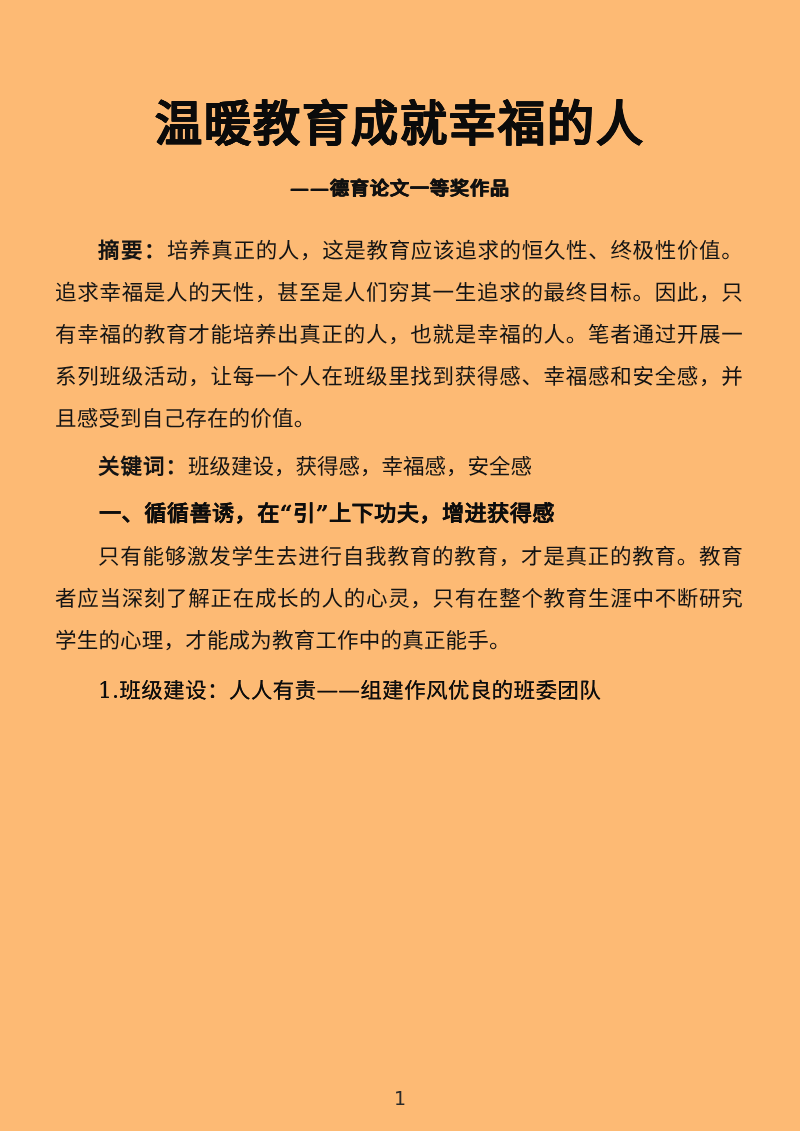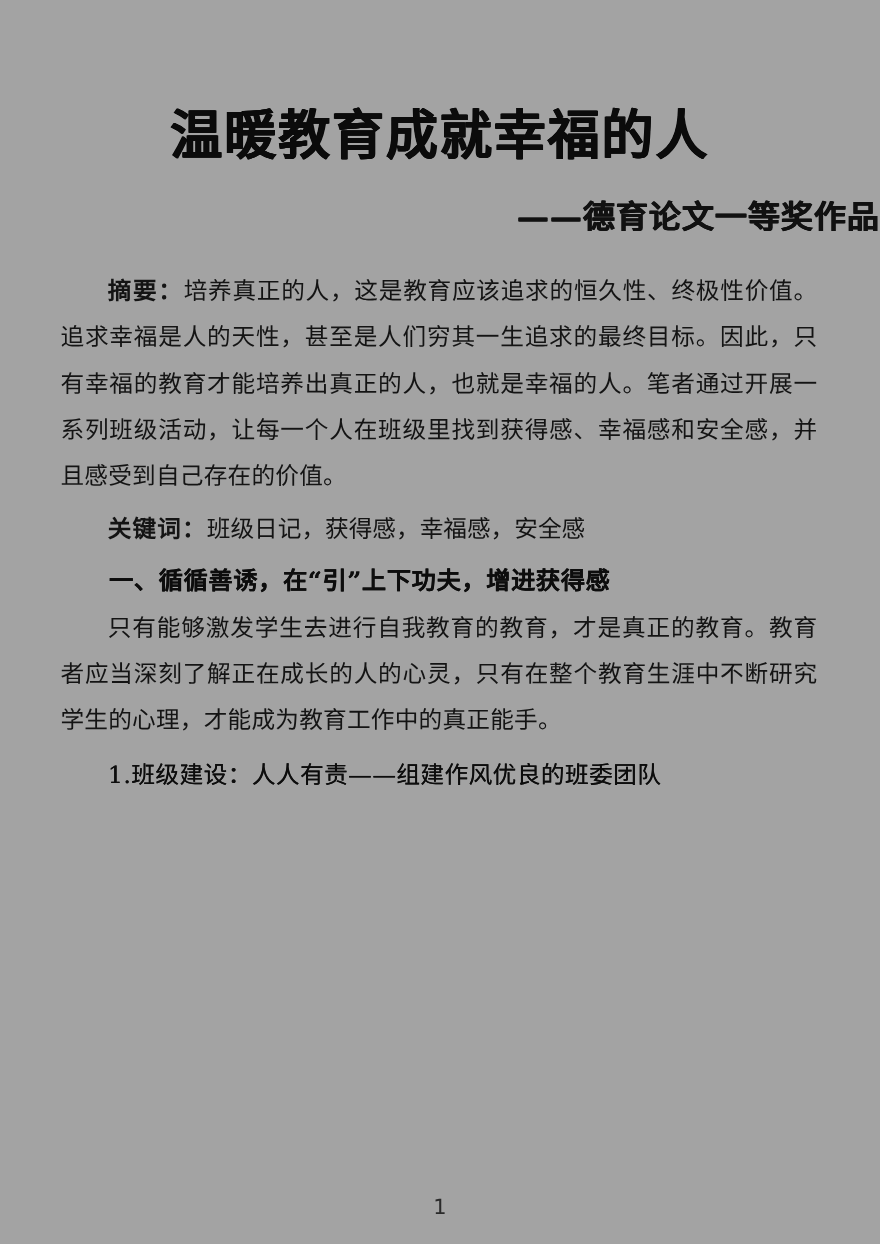--- a/index.html
+++ b/index.html
@@ -16,21 +16,21 @@
     color: #131313;
     position: relative;
   }
 
   .page {
     position: relative;
     width: 800px;
     height: 1131px;
     box-sizing: border-box;
     padding: 0;
-    background: #a3a3a3;
+    background: #fdba74;
   }
 
   
   .title-block {
     padding-top: 96px;
     text-align: center;
   }
 
   .doc-title {
     font-family: "DejaVu Serif", "Liberation Serif", serif;
@@ -39,27 +39,26 @@
     letter-spacing: 2px;
     line-height: 1.18;
     margin: 0;
     color: #0b0b0b;
     text-shadow: 0.6px 0 0 #0b0b0b, -0.6px 0 0 #0b0b0b, 0 0.4px 0 #0b0b0b;
     transform: scaleY(1.04);
   }
 
   .doc-subtitle {
     font-family: "DejaVu Serif", "Liberation Serif", serif;
-    font-size: 29px;
+    font-size: 19px;
     font-weight: 700;
     letter-spacing: 1px;
     margin: 22px 0 0 0;
     color: #111111;
     text-shadow: 0.4px 0 0 #111111, -0.4px 0 0 #111111;
-    text-align: right;
   }
 
   
   .content {
     margin: 0;
     padding: 30px 45px 0 55px;
     box-sizing: border-box;
     width: 788px;
   }
 
@@ -128,21 +127,21 @@
 
   <div class="title-block">
     <h1 class="doc-title">温暖教育成就幸福的人</h1>
     <div class="doc-subtitle">——德育论文一等奖作品</div>
   </div>
 
   <div class="content">
 
     <p class="para"><span class="lead-label">摘要：</span><span>培养真正的人，这是教育应该追求的恒久性、终极性价值。追求幸福是人的天性，甚至是人们穷其一生追求的最终目标。因此，只有幸福的教育才能培养出真正的人，也就是幸福的人。笔者通过开展一系列班级活动，让每一个人在班级里找到获得感、幸福感和安全感，并且感受到自己存在的价值。</span></p>
 
-    <p class="keywords"><span class="lead-label">关键词：</span><span>班级日记，获得感，幸福感，安全感</span></p>
+    <p class="keywords"><span class="lead-label">关键词：</span><span>班级建设，获得感，幸福感，安全感</span></p>
 
     <h2 class="heading-1">一、循循善诱，在“引”上下功夫，增进获得感</h2>
 
     <p class="para">只有能够激发学生去进行自我教育的教育，才是真正的教育。教育者应当深刻了解正在成长的人的心灵，只有在整个教育生涯中不断研究学生的心理，才能成为教育工作中的真正能手。</p>
 
     <h3 class="heading-2">1.班级建设：人人有责——组建作风优良的班委团队</h3>
 
 
 
   </div>

